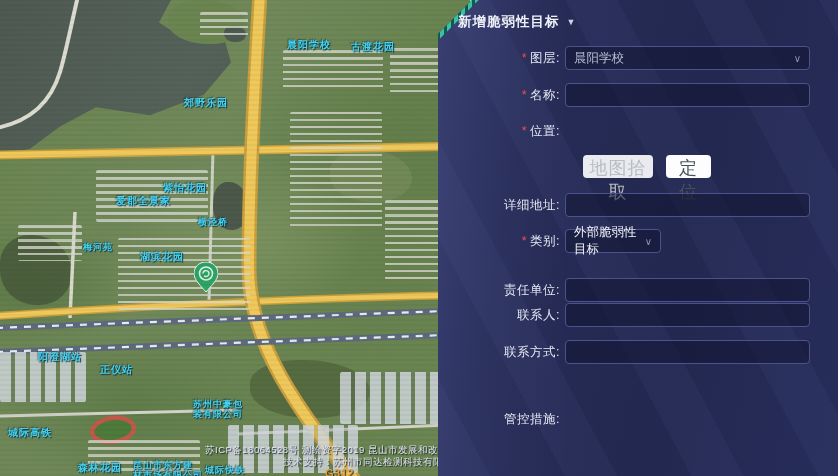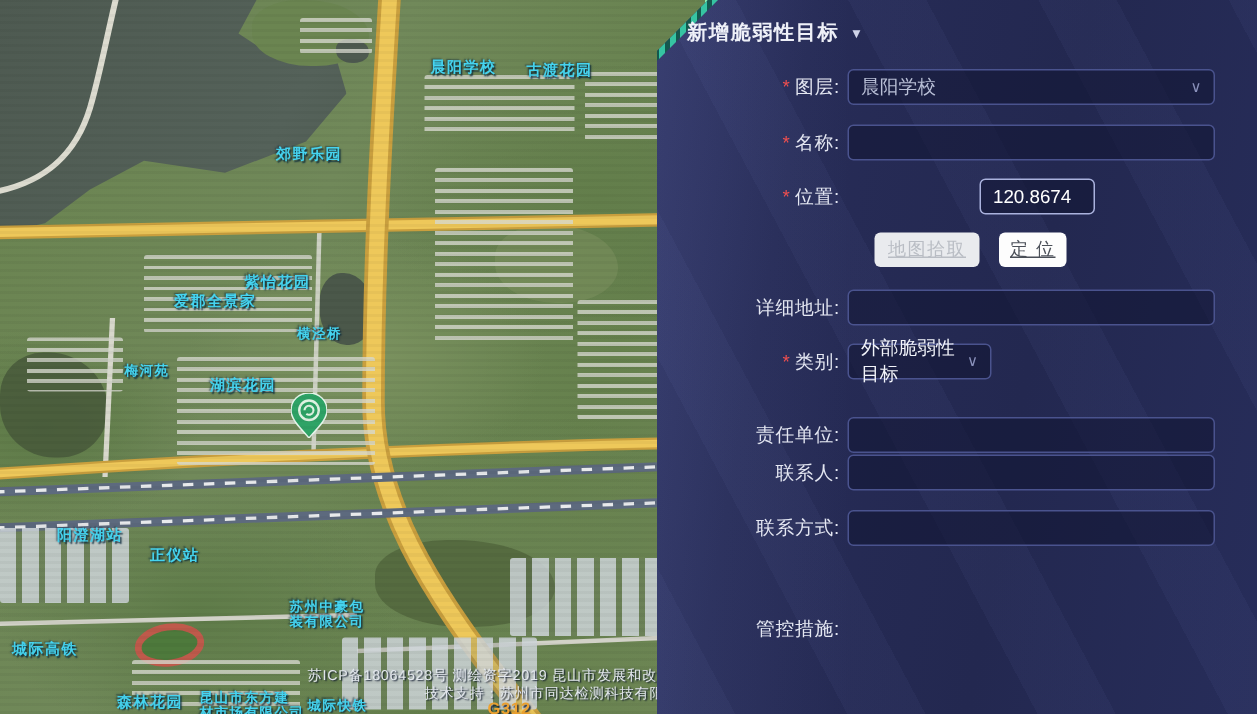--- a/index.html
+++ b/index.html
@@ -45,21 +45,21 @@
   .tri{font-size:9px;margin-left:7px;color:#cfd3e8;vertical-align:1px;}
   .row{position:absolute;left:0;right:0;height:24px;}
   .lab{position:absolute;left:0;top:0;width:122px;text-align:right;font-size:12.5px;line-height:24px;color:#e4e7f2;letter-spacing:.5px;}
   .req{color:#ee4f4f;margin-right:3px;}
   .inp{position:absolute;left:127px;top:0;height:24px;background:rgba(16,20,50,.55);
       border:1px solid #4a538e;border-radius:4px;color:#fff;font-size:12.5px;padding:0 8px;outline:none;}
   .sel{display:flex;align-items:center;justify-content:space-between;cursor:pointer;}
   .ph{color:#b9bfd6;}
   .selv{color:#f2f4fa;}
   .chev{color:#8a91bb;font-size:10px;margin-left:6px;}
-  .btn{position:absolute;top:0;height:23px;border:none;border-radius:4px;font-size:12px;cursor:pointer;letter-spacing:1px;text-decoration:underline;}
+  .btn{position:absolute;top:0;height:23px;border:none;border-radius:4px;font-size:18px;cursor:pointer;letter-spacing:1px;}
   .btn.ghost{background:#e9ebee;color:#b9bdc4;cursor:not-allowed;}
   .btn.white{background:#fdfdfd;color:#4a4f58;}
   .btn.blue{background:#4c80ca;color:#fff;}
   .btn.upload{background:#4c7fd6;color:#fff;display:flex;align-items:center;gap:5px;padding:0 10px;height:24px;}
 </style>
 </head>
 <body>
 
 <div class="stage">
 
@@ -152,21 +152,20 @@
       </div>
     </div>
 
     <div class="row" style="top:83px">
       <div class="lab"><span class="req">*</span><span>名称:</span></div>
       <input class="inp" style="width: 245px;" value="">
     </div>
 
     <div class="row" style="top:119px">
       <div class="lab"><span class="req">*</span><span>位置:</span></div>
-      <input class="inp" style="left: 215px; width: 77px; border-color: rgb(170, 178, 221);" value="120.8674">
     </div>
 
     <div class="row" style="top:155px">
       <button class="btn ghost" style="left:145px;width:70px;">地图拾取</button>
       <button class="btn white" style="left:228px;width:45px;">定 位</button>
     </div>
 
     <div class="row" style="top:193px">
       <div class="lab"><span>详细地址:</span></div>
       <input class="inp" style="width: 245px;" value="">

